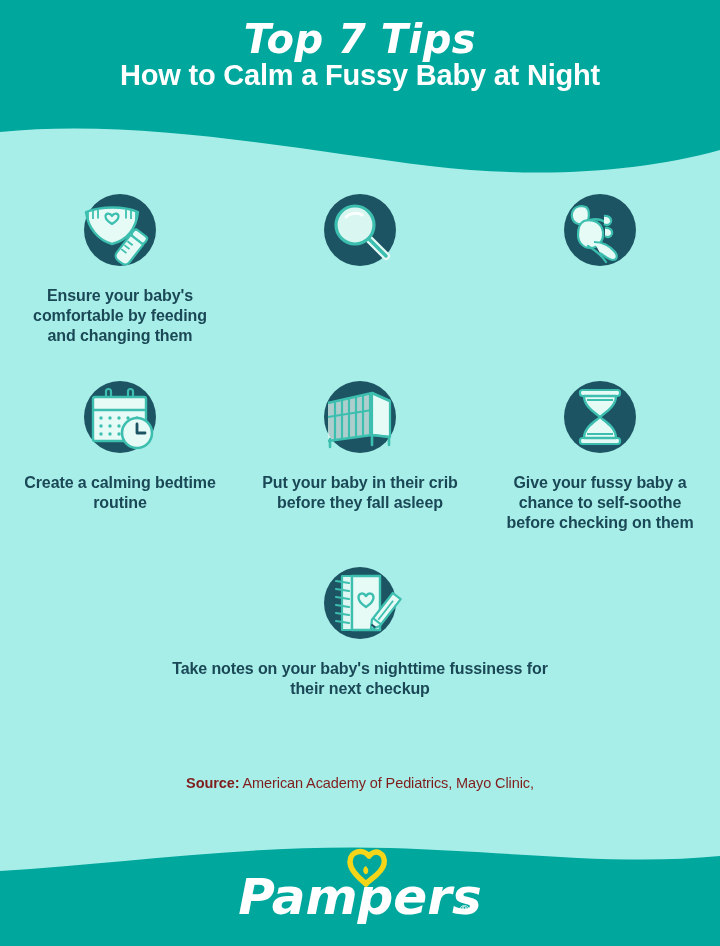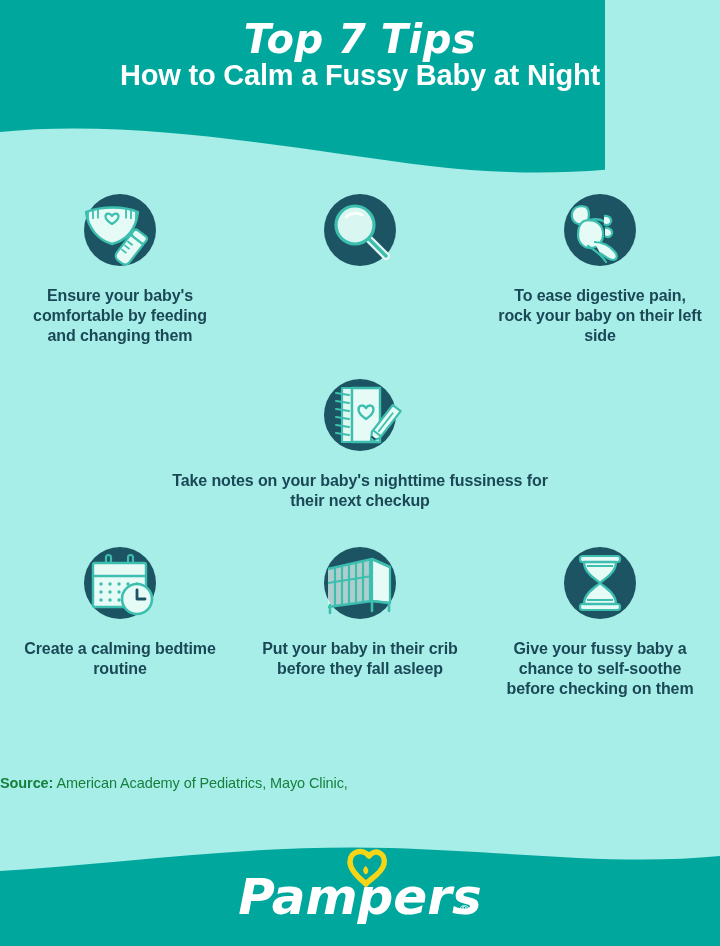--- a/index.html
+++ b/index.html
@@ -12,21 +12,21 @@
     background: #a8eee8;
     font-family: "Liberation Sans", sans-serif;
     overflow: hidden;
     position: relative;
   }
 
   
   .header {
     position: absolute;
     top: 0; left: 0;
-    width: 605px;
+    width: 720px;
     height: 180px;
     overflow: hidden;
   }
   .header-bg {
     position: absolute;
     top: 0; left: 0;
     width: 720px;
     height: 180px;
   }
   .header-text {
@@ -103,21 +103,22 @@
     font-size: 16px;
     padding: 0 10px;
   }
 
   
   .source {
     position: absolute;
     top: 773px;
     left: 0;
     width: 720px;
-    color: #15803d;
+    text-align: center;
+    color: #7f1d1d;
     font-size: 14.5px;
     line-height: 1.45;
     letter-spacing: -0.1px;
   }
   .source b { font-weight: bold; }
   .source i { font-style: italic; }
 
   
   .footer {
     position: absolute;
@@ -203,54 +204,20 @@
           <path d="M24,31 C33,28 42,33 43,42 C44,51 38,58 30,58 C23,58 18,52 18,45 C18,38 20,33 24,31 Z" fill="#e6faf6" stroke="#3dbfb0" stroke-width="2.2" stroke-linejoin="round"></path>
 
           <path d="M30,30 C37,28 44,30 47,34" stroke="#3dbfb0" stroke-width="2.4" fill="none" stroke-linecap="round"></path>
           <path d="M44,26 C48,25 52,28 51,32 C50,35 46,36 44,34" fill="#e6faf6" stroke="#3dbfb0" stroke-width="2.2"></path>
           <path d="M45,38 C49,37 53,40 52,44 C51,47 47,48 45,46" fill="#e6faf6" stroke="#3dbfb0" stroke-width="2.2"></path>
 
           <path d="M34,52 C42,52 50,56 55,62 C58,66 57,70 53,70 C49,70 45,66 40,63" fill="#e6faf6" stroke="#3dbfb0" stroke-width="2.2" stroke-linejoin="round"></path>
           <path d="M28,56 C35,60 42,66 46,72" stroke="#3dbfb0" stroke-width="2.2" fill="none" stroke-linecap="round"></path>
         </svg>
       </div>
-      <div class="tip-text">To ease digestive pain, rock your baby on their left side</div>
-    </div>
-  </div>
-
-  <div class="tip-row row3">
-    <div class="tip wide">
-      <div class="icon-circle">
-        <svg width="80" height="80" viewBox="0 0 80 80">
-          <circle cx="40" cy="40" r="36" fill="#1d5463"></circle>
-
-          <path d="M22,13 L32,13 L32,67 L22,67 Z" fill="#dff7f2" stroke="#3dbfb0" stroke-width="2.2" stroke-linejoin="round"></path>
-
-          <path d="M32,13 L60,13 L60,67 L32,67 Z" fill="#e6faf6" stroke="#3dbfb0" stroke-width="2.4" stroke-linejoin="round"></path>
-
-          <g stroke="#3dbfb0" stroke-width="2.1" fill="none" stroke-linecap="round">
-            <path d="M16,18 L29,20"></path>
-            <path d="M16,26 L29,28"></path>
-            <path d="M16,34 L29,36"></path>
-            <path d="M16,42 L29,44"></path>
-            <path d="M16,50 L29,52"></path>
-            <path d="M16,58 L29,60"></path>
-          </g>
-
-          <path d="M46,33 C43.5,29 38.5,30 38.5,34.5 C38.5,39 46,44 46,44 C46,44 53.5,39 53.5,34.5 C53.5,30 48.5,29 46,33 Z" fill="none" stroke="#3dbfb0" stroke-width="2.4" stroke-linejoin="round"></path>
-
-          <g transform="rotate(38 62 52)">
-            <path d="M57,28 L67,28 L67,62 L62,70 L57,62 Z" fill="#e6faf6" stroke="#3dbfb0" stroke-width="2.2" stroke-linejoin="round"></path>
-            <path d="M57,60 L67,60" stroke="#3dbfb0" stroke-width="2.1"></path>
-            <path d="M62,34 L62,58" stroke="#3dbfb0" stroke-width="1.8"></path>
-            <path d="M59.5,66 L64.5,66" stroke="#1d5463" stroke-width="2.2"></path>
-          </g>
-        </svg>
-      </div>
-      <div class="tip-text">Take notes on your baby's nighttime fussiness for their next checkup</div>
     </div>
   </div>
 
   <div class="tip-row row2">
 
     <div class="tip">
       <div class="icon-circle">
         <svg width="80" height="80" viewBox="0 0 80 80">
           <circle cx="40" cy="40" r="36" fill="#1d5463"></circle>
 
@@ -322,20 +289,53 @@
           <path d="M24,19 L56,19 C56,30 44,36 40,40 C36,36 24,30 24,19 Z" fill="#e6faf6" stroke="#3dbfb0" stroke-width="2.4" stroke-linejoin="round"></path>
           <path d="M24,61 L56,61 C56,50 44,44 40,40 C36,44 24,50 24,61 Z" fill="#e6faf6" stroke="#3dbfb0" stroke-width="2.4" stroke-linejoin="round"></path>
 
           <path d="M27,23 L53,23" stroke="#3dbfb0" stroke-width="2"></path>
           <path d="M27,57 L53,57" stroke="#3dbfb0" stroke-width="2"></path>
         </svg>
       </div>
       <div class="tip-text">Give your fussy baby a chance to self-soothe before checking on them</div>
     </div>
   </div>
+
+  <div class="tip-row row3">
+    <div class="tip wide">
+      <div class="icon-circle">
+        <svg width="80" height="80" viewBox="0 0 80 80">
+          <circle cx="40" cy="40" r="36" fill="#1d5463"></circle>
+
+          <path d="M22,13 L32,13 L32,67 L22,67 Z" fill="#dff7f2" stroke="#3dbfb0" stroke-width="2.2" stroke-linejoin="round"></path>
+
+          <path d="M32,13 L60,13 L60,67 L32,67 Z" fill="#e6faf6" stroke="#3dbfb0" stroke-width="2.4" stroke-linejoin="round"></path>
+
+          <g stroke="#3dbfb0" stroke-width="2.1" fill="none" stroke-linecap="round">
+            <path d="M16,18 L29,20"></path>
+            <path d="M16,26 L29,28"></path>
+            <path d="M16,34 L29,36"></path>
+            <path d="M16,42 L29,44"></path>
+            <path d="M16,50 L29,52"></path>
+            <path d="M16,58 L29,60"></path>
+          </g>
+
+          <path d="M46,33 C43.5,29 38.5,30 38.5,34.5 C38.5,39 46,44 46,44 C46,44 53.5,39 53.5,34.5 C53.5,30 48.5,29 46,33 Z" fill="none" stroke="#3dbfb0" stroke-width="2.4" stroke-linejoin="round"></path>
+
+          <g transform="rotate(38 62 52)">
+            <path d="M57,28 L67,28 L67,62 L62,70 L57,62 Z" fill="#e6faf6" stroke="#3dbfb0" stroke-width="2.2" stroke-linejoin="round"></path>
+            <path d="M57,60 L67,60" stroke="#3dbfb0" stroke-width="2.1"></path>
+            <path d="M62,34 L62,58" stroke="#3dbfb0" stroke-width="1.8"></path>
+            <path d="M59.5,66 L64.5,66" stroke="#1d5463" stroke-width="2.2"></path>
+          </g>
+        </svg>
+      </div>
+      <div class="tip-text">Take notes on your baby's nighttime fussiness for their next checkup</div>
+    </div>
+  </div>
 </div>
 
 <div class="source">
   <div>
     <b>Source:</b><span> American Academy of Pediatrics, Mayo Clinic,</span>
   </div>
 </div>
 
 <div class="footer">
   <svg class="footer-bg" viewBox="0 0 720 120" preserveAspectRatio="none">

